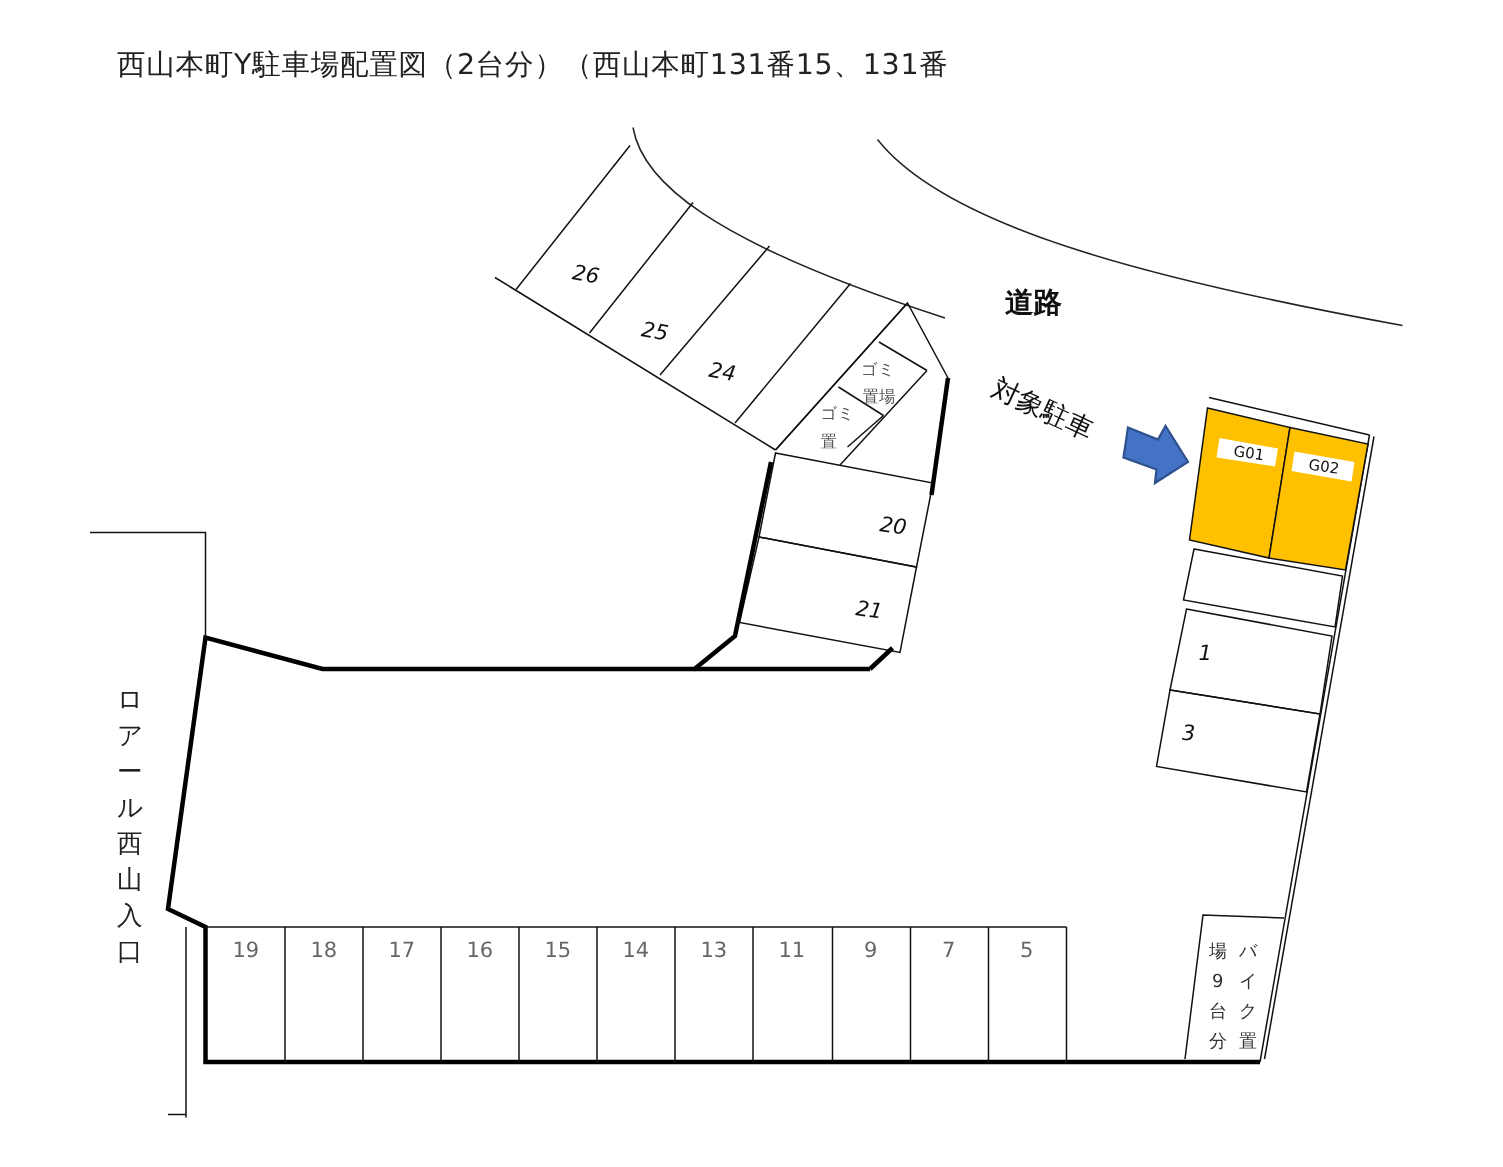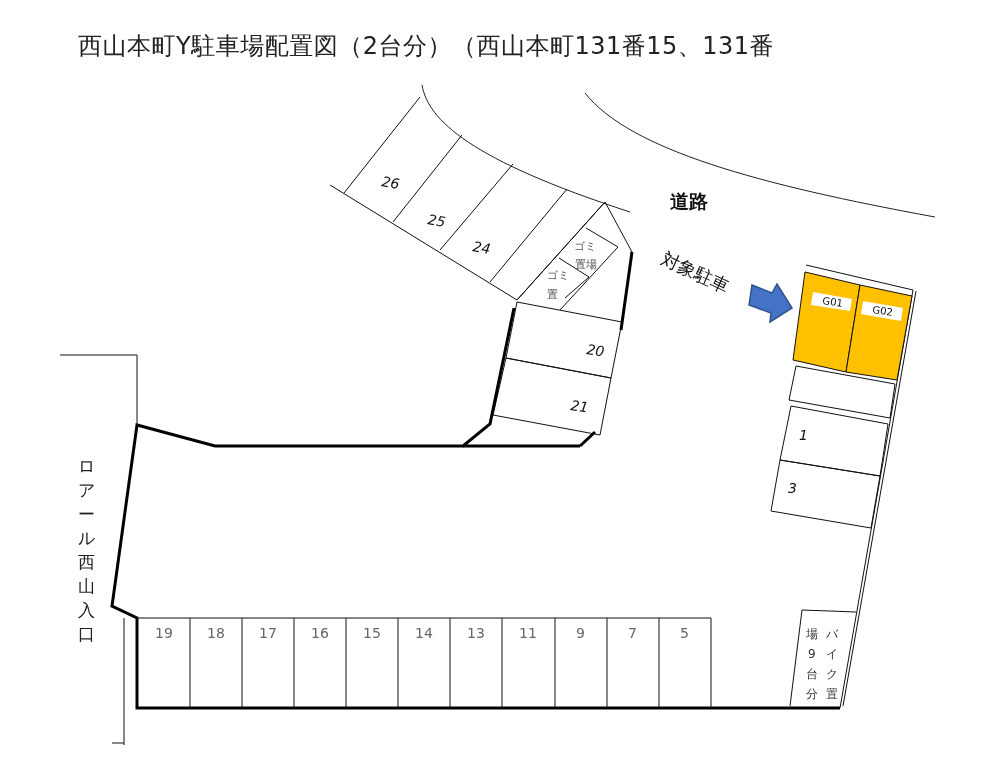--- a/index.html
+++ b/index.html
@@ -1,18 +1,18 @@
 <!DOCTYPE html>
 <html><head>
 <meta charset="utf-8">
 <style>
   html, body { margin: 0; padding: 0; background: #ffffff; }
   body { width: 1002px; height: 778px; position: relative; overflow: hidden;
          font-family: "DejaVu Sans", sans-serif; color: #1a1a1a; }
-  #title { position: absolute; left: 78px; top: 30px; font-size: 24px; letter-spacing: 0.5px;
+  #title { position: absolute; left: 78px; top: 30px; font-size: 19px; letter-spacing: 0.5px;
            white-space: nowrap; color: #222; font-family: "DejaVu Sans", sans-serif; }
   svg#map { position: absolute; left: 0; top: 0; }
   .lbl { font-family: "DejaVu Sans", sans-serif; }
   .road-lbl { font-size: 19px; font-weight: bold; fill: #111; }
   .target-lbl { font-size: 18px; fill: #111; }
   .num { font-size: 14px; fill: #111; font-style: italic; }
   .num-b { font-size: 14px; fill: #666; }
   .small-jp { font-size: 11px; fill: #555; }
   .g-lbl { font-size: 10px; fill: #111; }
   .vert { font-size: 17px; fill: #222; }

